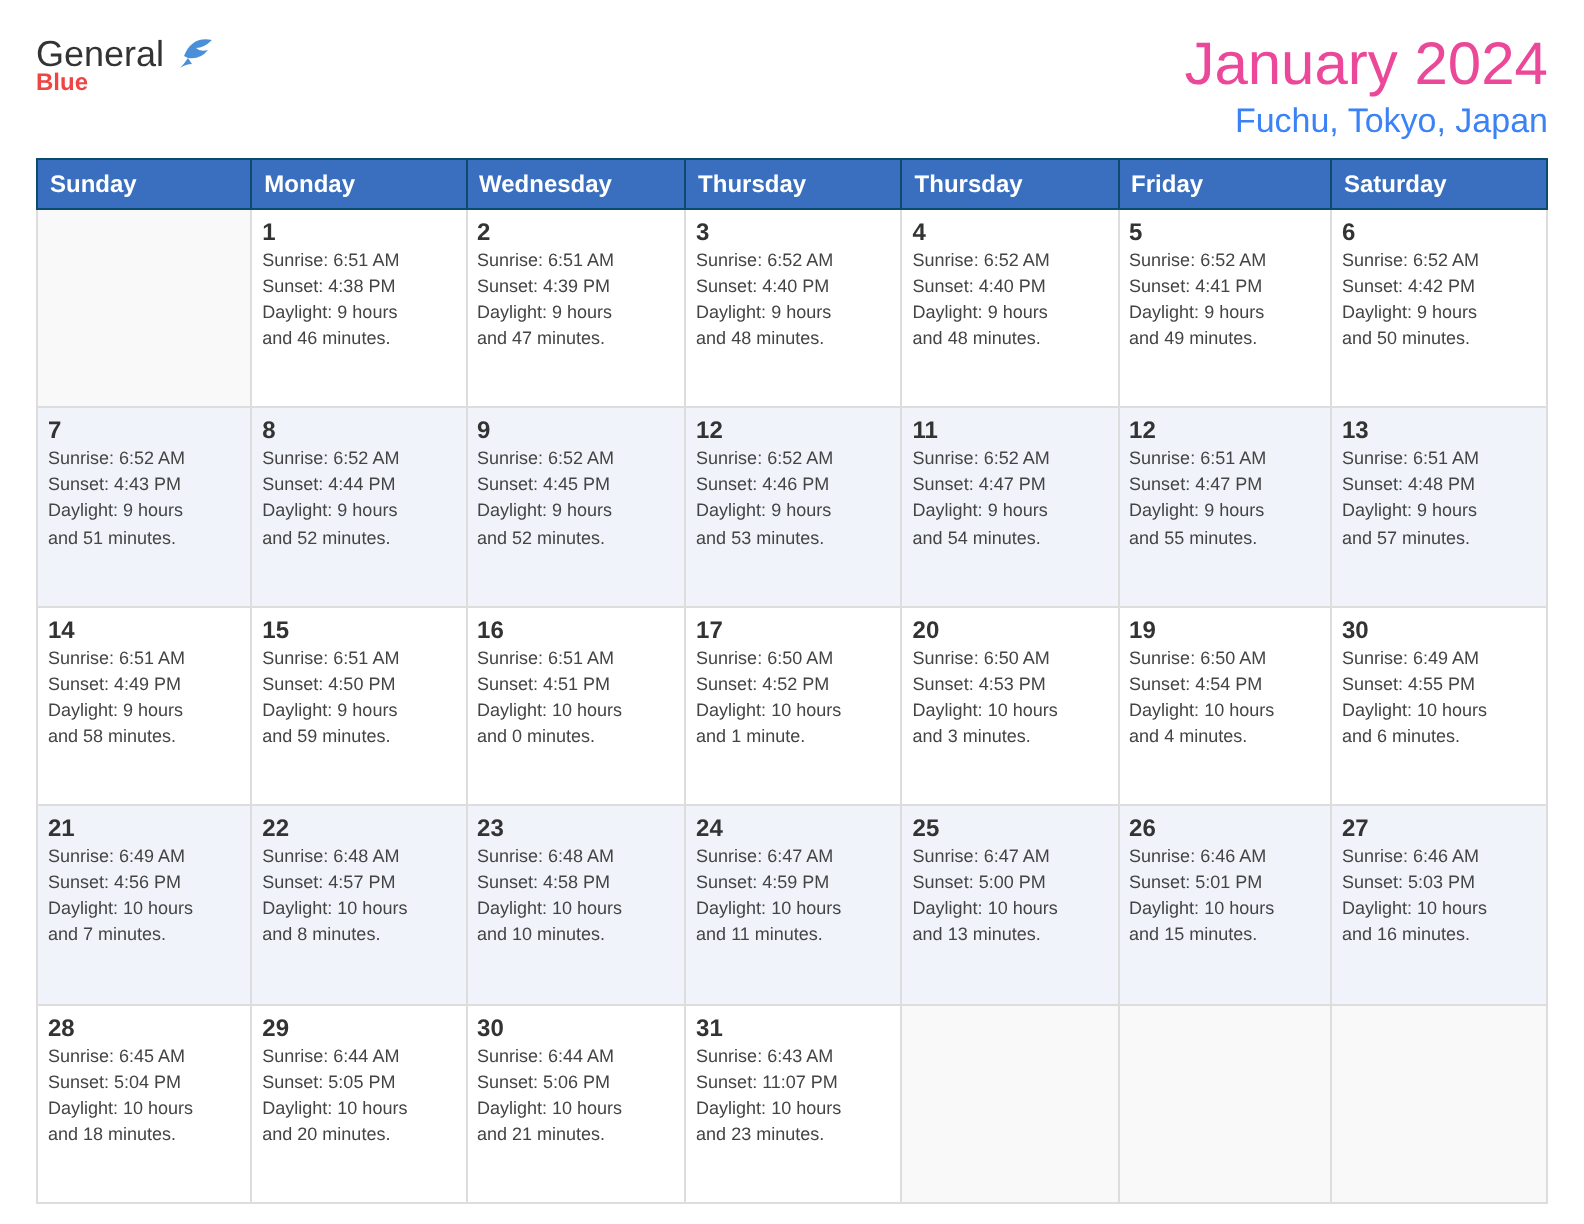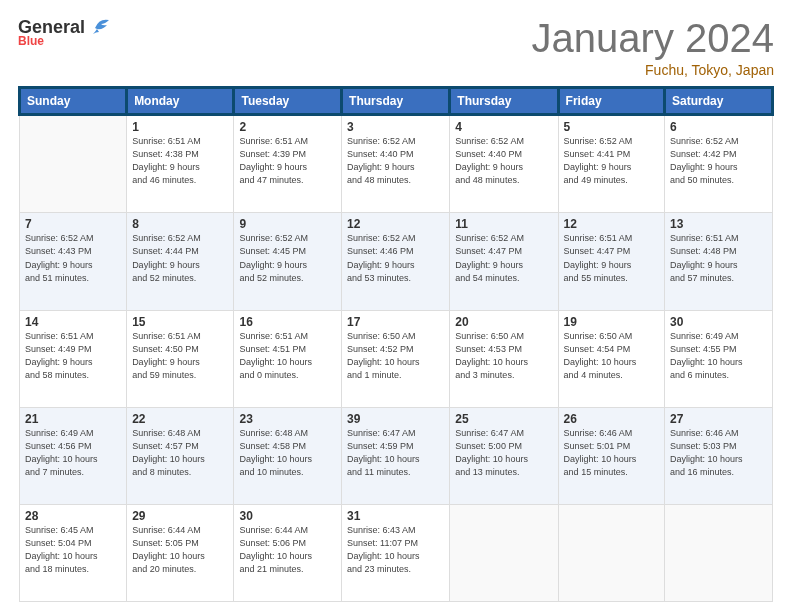--- a/index.html
+++ b/index.html
@@ -26,43 +26,43 @@
     }
     .logo {
       display: flex;
       align-items: center;
       gap: 0;
     }
     .title-block {
       text-align: right;
     }
     .month-title {
-      font-size: 40px;
+      font-size: 30px;
       font-weight: normal;
-      color: #737373;
+      color: #ec4899;
       line-height: 1.1;
     }
     .location {
-      font-size: 14px;
-      color: #a16207;
+      font-size: 17px;
+      color: #3b82f6;
       margin-top: 2px;
     }
     .calendar {
       width: 100%;
       border-collapse: collapse;
       flex: 1;
     }
     .calendar th {
       background: #3a6fbf;
       color: #fff;
       font-size: 12px;
       font-weight: bold;
       text-align: left;
       padding: 5px 6px;
-      border: 3px solid #0c4a6e;
+      border: 1px solid #0c4a6e;
     }
     .calendar td {
       vertical-align: top;
       border: 1px solid #ddd;
       padding: 4px 5px;
       font-size: 9.5px;
       color: #333;
       width: 113px;
       background: #fff;
     }
@@ -87,41 +87,41 @@
     .row-alt td { background: #e8eef8; }
   </style>
 </head>
 <body>
 
 <div class="page">
   <div class="header">
     <div class="logo">
       <div>
         <div style="display:flex;align-items:center;gap:2px;">
-          <span style="font-size:18px;font-weight:bold;color:#333;">General</span>
+          <span style="font-size:18px;font-weight:normal;color:#333;">General</span>
           <svg width="26" height="22" viewBox="0 0 26 22">
             <path d="M8 12 Q12 2 22 4 Q18 8 14 8 Q16 10 20 9 Q16 14 10 13 Z" fill="#4a90d9"></path>
             <path d="M10 13 Q8 16 6 18 Q9 16 12 16 Z" fill="#4a90d9"></path>
           </svg>
         </div>
         <span style="font-size:12px;font-weight:bold;color:#ef4444;display:block;margin-top:-4px;">Blue</span>
       </div>
     </div>
     <div class="title-block">
       <div class="month-title">January 2024</div>
       <div class="location">Fuchu, Tokyo, Japan</div>
     </div>
   </div>
 
   <table class="calendar">
     <thead>
       <tr>
       <th>Sunday</th>
           <th>Monday</th>
-          <th>Tuesday</th>
+          <th>Wednesday</th>
           <th>Thursday</th>
           <th>Thursday</th>
           <th>Friday</th>
           <th>Saturday</th>
         </tr>
     </thead>
     <tbody id="calendar-body">
     <tr>
           <td class="empty-cell"></td>
           <td>
@@ -285,21 +285,21 @@
 and 8 minutes.</div>
           </td>
           <td>
             <span class="day-number">23</span>
             <div class="day-info" style="white-space: pre-line;">Sunrise: 6:48 AM
 Sunset: 4:58 PM
 Daylight: 10 hours
 and 10 minutes.</div>
           </td>
           <td>
-            <span class="day-number">39</span>
+            <span class="day-number">24</span>
             <div class="day-info" style="white-space: pre-line;">Sunrise: 6:47 AM
 Sunset: 4:59 PM
 Daylight: 10 hours
 and 11 minutes.</div>
           </td>
           <td>
             <span class="day-number">25</span>
             <div class="day-info" style="white-space: pre-line;">Sunrise: 6:47 AM
 Sunset: 5:00 PM
 Daylight: 10 hours

